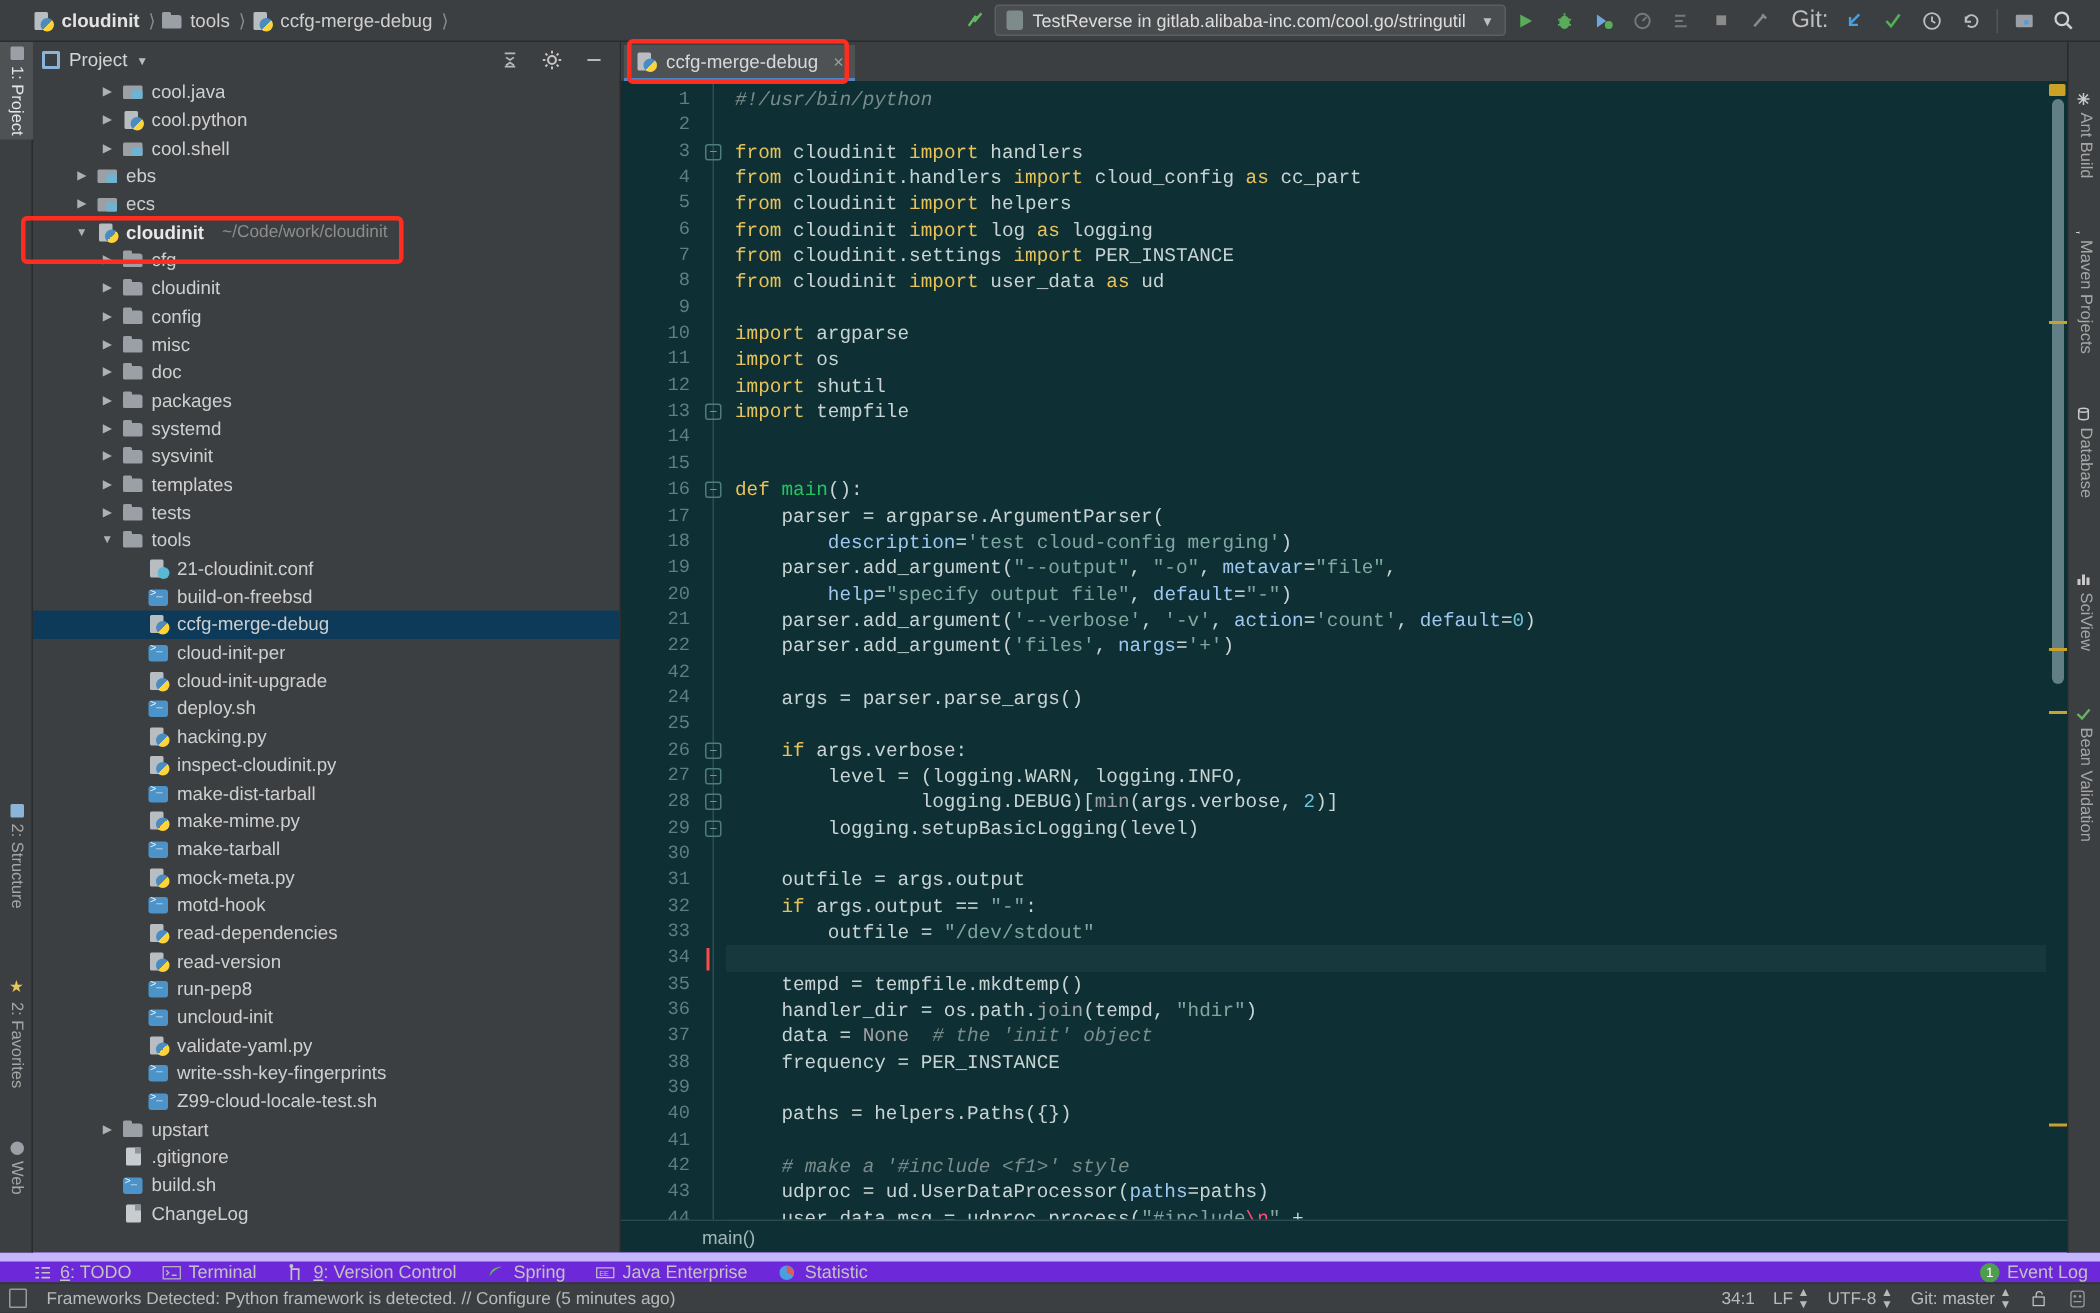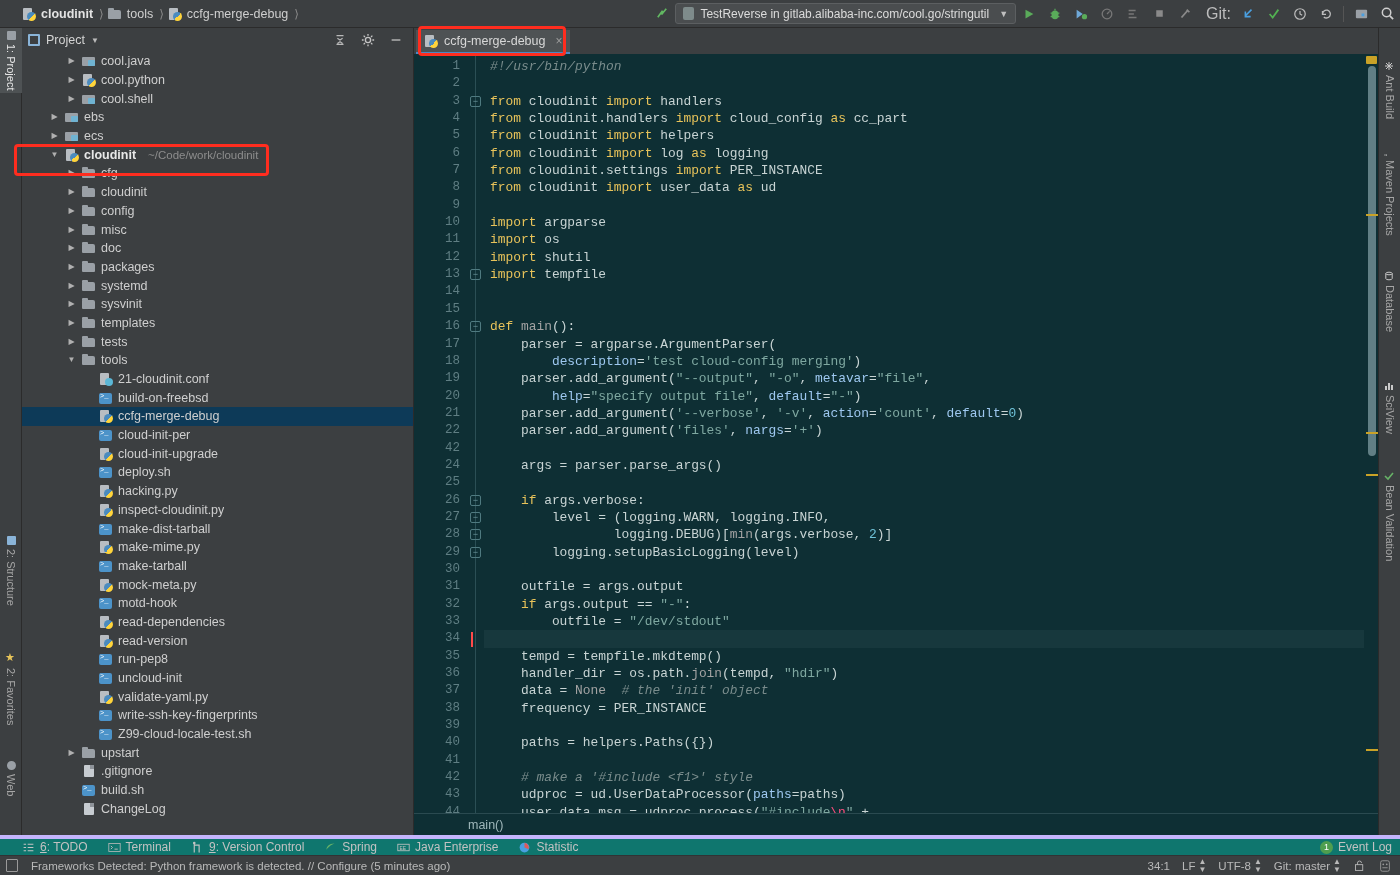--- a/index.html
+++ b/index.html
@@ -33,21 +33,21 @@
       background:#4c93c9; border-radius:2px;}
   .ic-sh::after{content:">_"; position:absolute; left:1px; top:1px; font:7px "Liberation Mono",monospace; color:#ffffff;}
   .ic-txt::before{content:""; position:absolute; left:2px; top:1px; width:10px; height:12px;
       background:#c7ccd1; border-radius:1px;}
   .ic-txt::after{content:""; position:absolute; left:8px; top:1px; width:4px; height:4px;
       background:#8e9399;}
   .ic-conf::before{content:""; position:absolute; left:1px; top:1px; width:9px; height:12px; background:#b8bdc2; border-radius:1px;}
   .ic-conf::after{content:""; position:absolute; left:6px; top:6px; width:8px; height:8px;
       background:#5bb7d6; border-radius:50%;}
 
-  .topbar-right{ margin-left:auto; display:flex; align-items:center; gap:0; padding-right:0;}
+  .topbar-right{ margin-left:auto; display:flex; align-items:center; gap:0; padding-right:12px;}
   .tb-ico{ width:26px; height:26px; display:flex; align-items:center; justify-content:center;
            color:#b9b9b9; font-size:13px;}
   .tb-ico svg{ display:block; }
   .runcfg{ display:flex; align-items:center; gap:6px; height:21px; padding:0 7px;
       background:#4a4d4f; border:1px solid #5c5f61; border-radius:3px; color:#dcdcdc; font-size:12px;}
   .runcfg .chev{ color:#bfbfbf; font-size:9px; margin-left:4px;}
   .gitlabel{ color:#bdbdbd; font-size:16px; padding:0 4px 0 8px;}
   .tb-sep{ width:1px; height:16px; background:#555; margin:0 4px;}
 
   
@@ -110,21 +110,21 @@
   .code{ flex:1 1 auto; position:relative; padding-top:4px; overflow:hidden;
          font:12.9px/17.35px "Liberation Mono",monospace; white-space:pre; color:#c8d4d4;}
   .code .ln{ height:17.35px; padding-left:6px;}
   .code .ln.caret{ background:#17383d;}
   .caretbar{ position:absolute; left:57px; width:2px; height:15px; background:#ff4a4a;}
 
   
   .kw{ color:#e8c35a; }          
   .cm{ color:#7a8c8c; font-style:italic;}
   .st{ color:#7fa8a1;}
-  .fn{ color:#a3a3a3;}
+  .fn{ color:#22c55e;}
   .bi{ color:#a3a3a3;}
   .kwarg{ color:#9ec8f0;}
   .num{ color:#6fc2d8;}
   .esc{ color:#ff4d7e;}
 
   
   .markers{ width:14px; flex:0 0 14px; background:#0e2f34; position:relative;}
   .mk{ position:absolute; right:0; width:12px; height:2px; background:#c9a227;}
   .mk.top{ height:8px; width:11px; top:2px; right:1px; border-radius:1px;}
   .scrollthumb{ position:absolute; right:2px; width:8px; background:#7e9ba0; border-radius:4px; opacity:.75;}
@@ -133,22 +133,22 @@
       display:flex; align-items:center; padding-left:54px; color:#9fb7ba; font-size:12.5px; flex:0 0 22px;}
 
   
   .rrail{ width:22px; background:#3c3f41; border-left:1px solid #2b2b2b; position:relative; flex:0 0 22px;}
   .rrail-item{ position:absolute; left:0; width:22px; color:#a6a6a6; font-size:11px;
       writing-mode:vertical-rl; text-orientation:mixed; white-space:nowrap;
       display:flex; align-items:center; gap:4px; padding:3px 0;}
   .rr-ico{ width:10px; height:10px; flex:0 0 10px;}
 
   
-  .toolwin{ height:20px; background:#0f766e; display:flex; 
-            border-top:4px solid #c4b5fd; flex:0 0 20px; padding-left:22px;}
+  .toolwin{ height:20px; background:#6d28d9; display:flex; 
+            border-top:6px solid #c4b5fd; flex:0 0 20px; padding-left:22px;}
   .tw{ display:flex; align-items:center; gap:5px; padding:0 12px 0 0; margin-right:8px;
        color:#c2c2c2; font-size:12px;}
   .tw u{ text-decoration:underline;}
   .tw-ico{ width:13px; height:13px; display:inline-block; position:relative; flex:0 0 13px;}
   .evlog{ margin-left:auto; display:flex; align-items:center; gap:5px; padding-right:8px; color:#c2c2c2;}
   .badge{ width:13px; height:13px; border-radius:50%; background:#4f9e4f; color:#fff;
           font-size:9px; display:flex; align-items:center; justify-content:center;}
 
   .statusbar{ height:20px; background:#3c3f41; display:flex; align-items:center;
               border-top:1px solid #313335; flex:0 0 20px; padding-left:6px; color:#b9b9b9; font-size:11.5px;}

